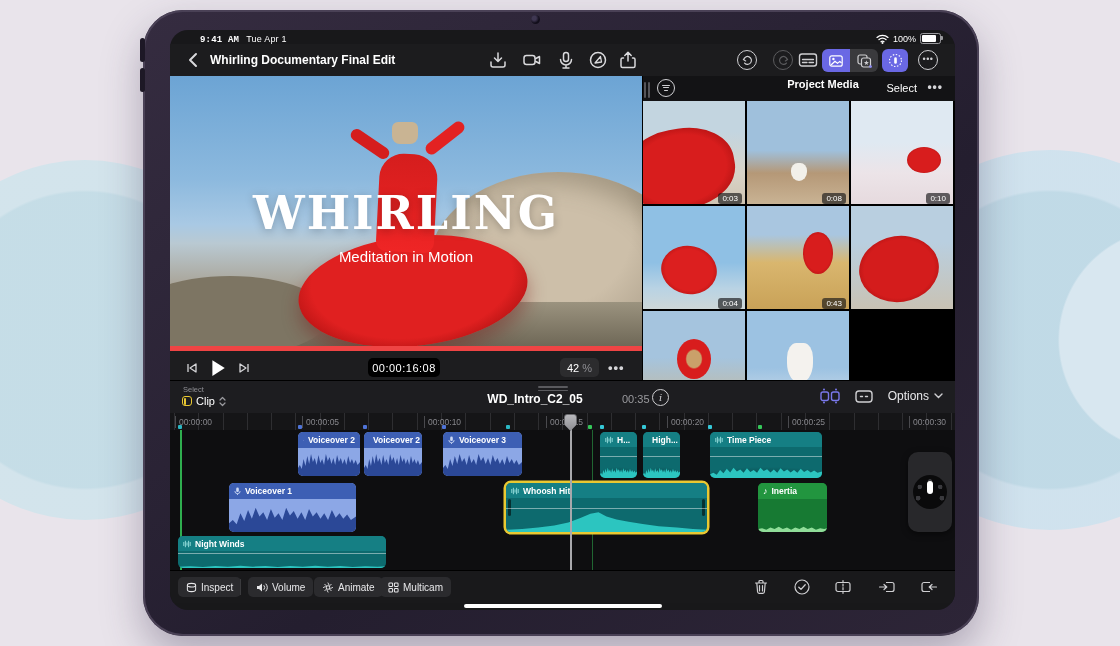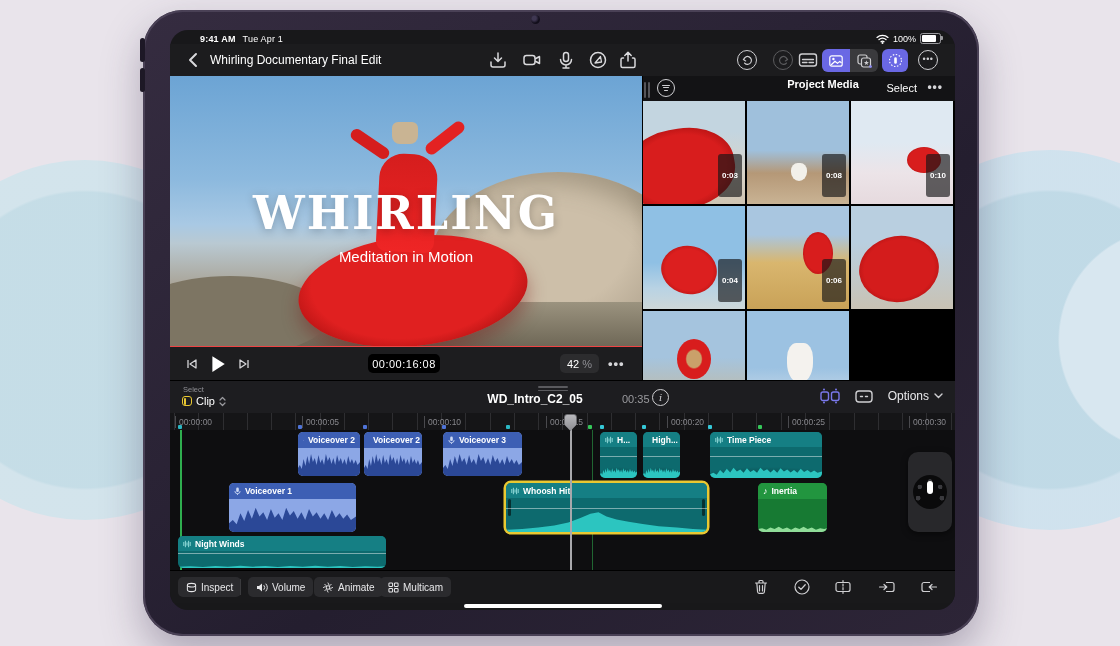--- a/index.html
+++ b/index.html
@@ -20,28 +20,28 @@
     background:linear-gradient(145deg,#352c40,#241e2f 60%,#2d2537);
     box-shadow:0 18px 40px rgba(60,50,80,.35), inset 0 0 0 2px #4a4156;}
   .vol-btn{left:-3px;width:5px;height:24px;border-radius:3px;background:#1d1826;}
   .camera-dot{left:388px;top:5px;width:9px;height:9px;border-radius:50%;
     background:radial-gradient(circle at 35% 35%,#3f3752 0 25%,#120e1b 60%);}
   .screen{left:27px;top:20px;width:785px;height:580px;border-radius:18px;overflow:hidden;
     background:#18181a;}
   
   .statusbar{left:0;top:0;width:100%;height:16px;color:#fff;font-size:9px;}
   .statusbar .left{left:30px;top:4px;letter-spacing:.2px;}
-  .statusbar .left b{font-weight:bold;margin-right:7px;}
+  .statusbar .left b{font-weight:bold;margin-right:7px;font-family:Liberation Mono, monospace;}
   .statusbar .right{right:14px;top:3px;display:flex;align-items:center;gap:4px;}
   .battery{width:19px;height:9px;border:1px solid #9a9a9e;border-radius:2.5px;position:relative;}
   .battery i{position:absolute;left:1px;top:1px;bottom:1px;width:14px;background:#fff;border-radius:1px;}
   .battery:after{content:"";position:absolute;right:-3px;top:2px;width:2px;height:4px;background:#9a9a9e;border-radius:0 1px 1px 0;}
   
   .toolbar{left:0;top:14px;width:100%;height:32px;background:#1c1c1e;border-bottom:1px solid #000;}
-  .tb-title{left:40px;top:9px;color:#fff;font-size:12px;font-weight:normal;white-space:nowrap;}
+  .tb-title{left:40px;top:9px;color:#fff;font-size:12px;font-weight:bold;white-space:nowrap;}
   .ic{display:inline-block;vertical-align:middle;}
   .tb-ic{position:absolute;top:6px;width:20px;height:20px;color:#d9d9dc;}
   .circle-btn{position:absolute;top:6px;width:20px;height:20px;border:1.4px solid #cfcfd2;border-radius:50%;
     color:#cfcfd2;display:flex;align-items:center;justify-content:center;box-sizing:border-box;}
   .seg{left:652px;top:5px;width:56px;height:23px;border-radius:6px;overflow:hidden;display:flex;background:#3a3a3d;}
   .seg .half{width:50%;display:flex;align-items:center;justify-content:center;color:#fff;position:relative;}
   .seg .half.on{background:var(--accent-purple,#6a68e4);}
   .jog-btn{left:712px;top:5px;width:26px;height:23px;border-radius:6px;background:var(--accent-purple,#6a68e4);
     display:flex;align-items:center;justify-content:center;color:#fff;}
   
@@ -60,21 +60,21 @@
     background:linear-gradient(180deg,#d51d1d,#ef2525);transform:rotate(3deg);}
   .dancer-arm-l{left:178px;top:62px;width:44px;height:12px;border-radius:8px;background:#d51d1d;transform:rotate(34deg);}
   .dancer-arm-r{left:252px;top:56px;width:46px;height:12px;border-radius:8px;background:#e32222;transform:rotate(-38deg);}
   .dancer-hat{left:222px;top:46px;width:26px;height:22px;border-radius:6px 6px 8px 8px;background:#c9b493;}
   .legs{left:222px;top:250px;width:10px;height:22px;background:#d8d3cb;border-radius:4px;box-shadow:16px 2px 0 #cfc9c0;}
   .vo-title{left:0;top:110px;width:472px;text-align:center;color:#fff;
     font-family:"DejaVu Serif", serif;font-weight:bold;font-size:46px;letter-spacing:2px;
     text-shadow:0 2px 10px rgba(0,0,0,.25);}
   .vo-sub{left:0;top:172px;width:472px;text-align:center;color:#fff;font-size:15px;}
   
-  .transport{left:0;top:316px;width:472px;height:34px;background:#1d1d1f;border-top:1px solid #ef4444;}
+  .transport{left:0;top:316px;width:472px;height:34px;background:#1d1d1f;border-top:5px solid #ef4444;}
   .tr-ic{position:absolute;color:#d5d5d8;}
   .timecode{left:198px;top:7px;width:72px;height:19px;background:#000;border-radius:5px;color:#fff;
     font-size:11px;display:flex;align-items:center;justify-content:center;letter-spacing:.5px;}
   .zoompill{left:390px;top:7px;height:19px;padding:0 7px;background:#2c2c2e;border-radius:5px;color:#fff;
     font-size:11px;display:flex;align-items:center;gap:3px;}
   .zoompill .unit{color:#8e8e93;}
   .tr-more{left:438px;top:9px;color:#d5d5d8;font-size:13px;letter-spacing:1px;font-weight:bold;}
   
   .media{left:473px;top:46px;width:312px;height:304px;background:#131315;}
   .panel-handle{left:1px;top:6px;width:2px;height:16px;background:#55555a;border-radius:2px;box-shadow:4px 0 0 #55555a;}
@@ -83,22 +83,22 @@
   .media-sub{left:0;top:14px;width:100%;text-align:right;color:#8e8e93;font-size:8px;padding-left:41px;}
   .select-label{right:38px;top:6px;color:#fff;font-size:11px;}
   .media-more{right:12px;top:4px;color:#d5d5d8;font-size:12px;font-weight:bold;letter-spacing:1px;}
   .filter-btn{left:14px;top:3px;width:18px;height:18px;border:1.3px solid #cfcfd2;border-radius:50%;box-sizing:border-box;}
   .filter-btn i,{display:block;}
   .filter-btn i{position:absolute;left:4px;background:#cfcfd2;height:1.3px;border-radius:1px;}
   .grid{left:0;top:25px;width:312px;height:279px;overflow:hidden;display:grid;
     grid-template-columns:102px 102px 102px;grid-template-rows:103px 103px 103px;gap:2px;background:#000;}
   .thumb{position:relative;overflow:hidden;}
   .thumb .fig{position:absolute;border-radius:50%;}
-  .dur{position:absolute;right:3px;bottom:7px;background:rgba(20,20,22,.65);color:#fff;font-size:8px;
-    padding:17px 4px;border-radius:3px;font-weight:bold;}
+  .dur{position:absolute;right:3px;bottom:0;background:rgba(20,20,22,.65);color:#fff;font-size:8px;
+    padding:1px 4px;border-radius:3px;}
   .dur:empty{display:none;}
   
   .v1{background:linear-gradient(180deg,#c3d5e0 0 30%,#d8d3c8 70%,#cfc4b2 100%);}
   .v1 .fig{left:-18px;top:28px;width:110px;height:80px;background:radial-gradient(ellipse,#d81d1d 0 60%,#b01212 80%);transform:rotate(-10deg);border-radius:46%;}
   .v2{background:linear-gradient(180deg,#9fc0dc 0 48%,#b59877 70%,#c9b394 100%);}
   .v2 .fig{left:44px;top:62px;width:16px;height:18px;background:#f2f0ea;border-radius:50% 50% 60% 60%;}
   .v3{background:linear-gradient(180deg,#dfe9f2 0 40%,#ece4e8 70%,#e6dade 100%);}
   .v3 .fig{left:56px;top:46px;width:34px;height:26px;background:radial-gradient(ellipse,#d81d1d 0 62%,#a81010 85%);}
   .v4{background:linear-gradient(180deg,#8fc0e4 0 55%,#b9d3e4 80%,#cdd7d8 100%);}
   .v4 .fig{left:18px;top:40px;width:56px;height:48px;background:radial-gradient(ellipse,#dc1f1f 0 60%,#b31313 82%);transform:rotate(12deg);}
@@ -334,21 +334,21 @@
         <div class="thumb v3">
             <span class="fig"></span>
             <span class="dur">0:10</span>
           </div>
         <div class="thumb v4">
             <span class="fig"></span>
             <span class="dur">0:04</span>
           </div>
         <div class="thumb v6">
             <span class="fig"></span>
-            <span class="dur">0:06</span>
+            <span class="dur">0:43</span>
           </div>
         <div class="thumb v7">
             <span class="fig"></span>
           </div>
         <div class="thumb v8">
             <span class="fig"></span>
           </div>
         <div class="thumb v9">
             <span class="fig"></span>
           </div>

